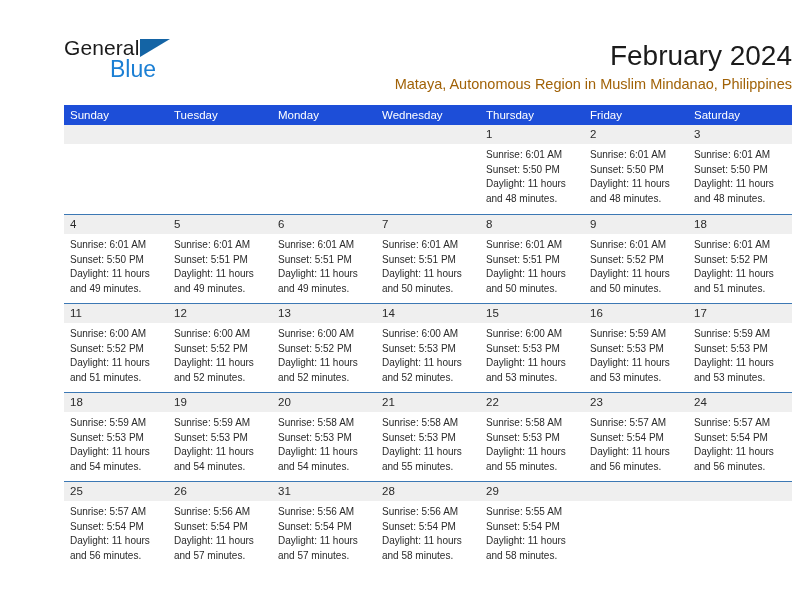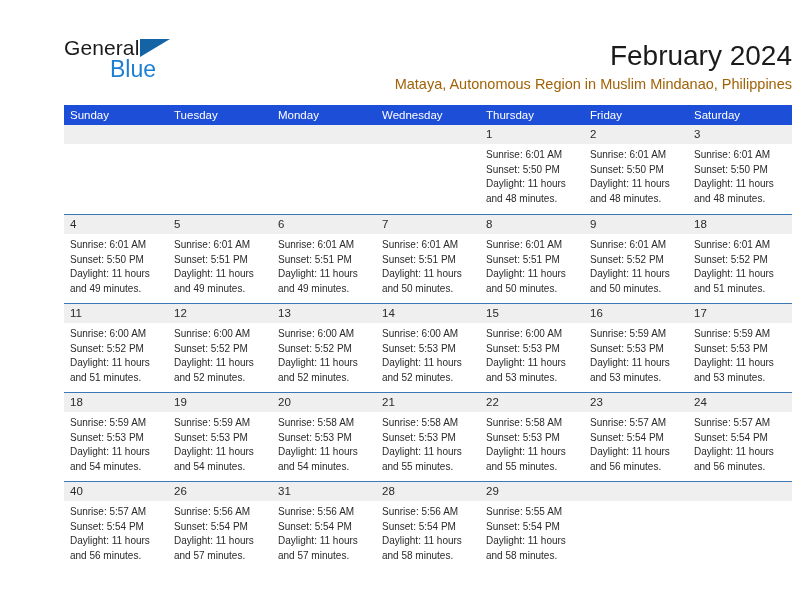--- a/index.html
+++ b/index.html
@@ -398,21 +398,21 @@
             <div class="cell-body">
               <div>Sunrise: 5:57 AM</div>
               <div>Sunset: 5:54 PM</div>
               <div>Daylight: 11 hours</div>
               <div>and 56 minutes.</div>
             </div>
           </div>
         </div>
         <div class="week">
           <div class="cell">
-            <div class="daynum">40</div>
+            <div class="daynum">25</div>
             <div class="cell-body">
               <div>Sunrise: 5:57 AM</div>
               <div>Sunset: 5:54 PM</div>
               <div>Daylight: 11 hours</div>
               <div>and 56 minutes.</div>
             </div>
           </div>
           <div class="cell">
             <div class="daynum">26</div>
             <div class="cell-body">

